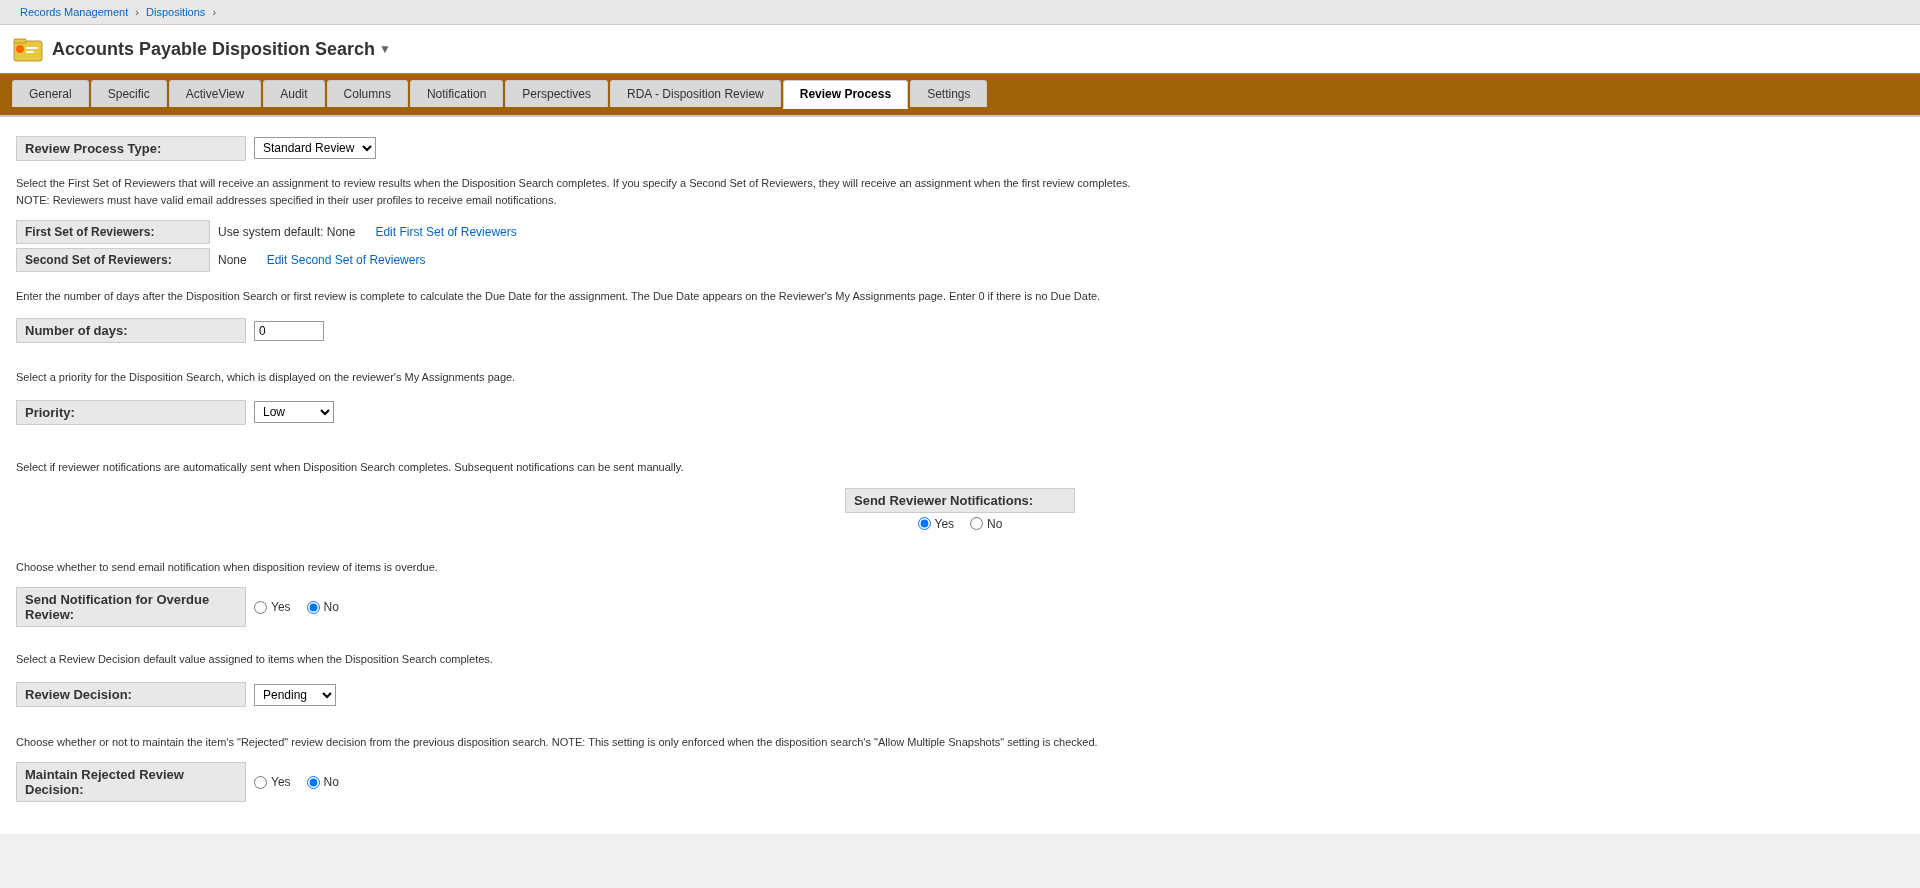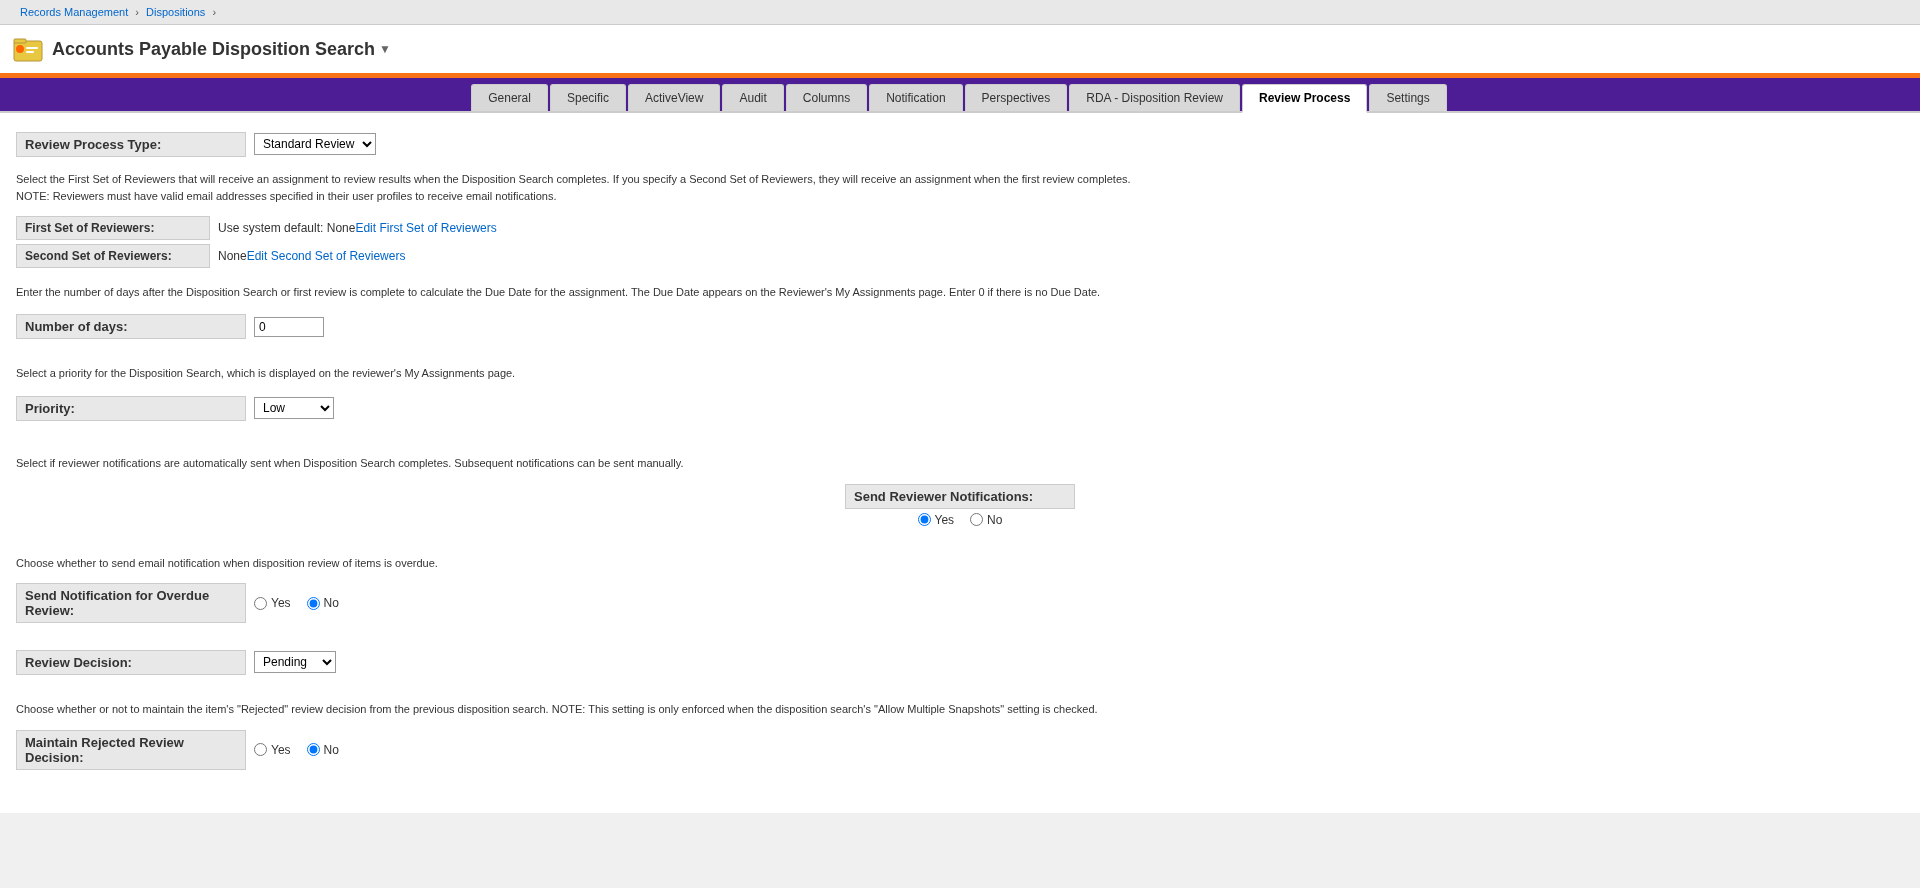--- a/index.html
+++ b/index.html
@@ -2,26 +2,26 @@
 <html><head>
   <meta charset="utf-8">
   <style>
     * { box-sizing: border-box; margin: 0; padding: 0; }
     body { font-family: Arial, sans-serif; font-size: 12px; background: #f0f0f0; color: #333; }
 
     .breadcrumb { padding: 6px 20px; font-size: 11px; color: #555; background: #e8e8e8; border-bottom: 1px solid #ccc; }
     .breadcrumb a { color: #0066cc; text-decoration: none; }
     .breadcrumb span { margin: 0 4px; }
 
-    .page-header { display: flex; align-items: center; padding: 8px 12px; background: #fff; border-bottom: 5px solid #f97316; }
+    .page-header { display: flex; align-items: center; padding: 8px 12px; background: #fff; border-bottom: 1px solid #f97316; }
     .page-icon { width: 32px; height: 32px; margin-right: 8px; }
     .page-title { font-size: 18px; font-weight: bold; color: #333; }
     .page-title-arrow { font-size: 12px; color: #666; margin-left: 4px; cursor: pointer; }
 
-    .tabs-bar { display: flex; background: #4c1d95; border-bottom: 2px solid #ccc; padding: 0 12px; padding-top: 6px; justify-content: center; }
+    .tabs-bar { display: flex; background: #a16207; border-bottom: 2px solid #ccc; padding: 8px 12px; padding-top: 6px; }
     .tab { padding: 6px 16px; border: 1px solid #ccc; border-bottom: none; background: #d8d8d8; cursor: pointer; font-size: 12px; color: #333; margin-right: 2px; border-radius: 3px 3px 0 0; }
     .tab.active { background: #fff; border-bottom: 2px solid #fff; font-weight: bold; color: #000; margin-bottom: -2px; }
 
     .content { background: #fff; padding: 16px; min-height: 700px; }
 
     .form-row { display: flex; align-items: center; margin-bottom: 12px; }
     .form-label { width: 230px; font-weight: bold; background: #e8e8e8; padding: 4px 8px; border: 1px solid #ccc; font-size: 13px; min-height: 24px; display: flex; align-items: center; }
     .form-value { padding: 4px 8px; font-size: 12px; }
 
     .info-text { font-size: 11px; color: #333; margin: 8px 0 12px 0; line-height: 1.5; }
@@ -29,21 +29,21 @@
     select { font-size: 12px; padding: 2px 4px; border: 1px solid #999; background: #fff; }
     input[type="text"], input[type="number"] { font-size: 12px; padding: 2px 4px; border: 1px solid #999; width: 70px; }
 
     .link { color: #0066cc; text-decoration: none; cursor: pointer; }
 
     .radio-group { display: flex; align-items: center; gap: 16px; }
     .radio-group label { display: flex; align-items: center; gap: 4px; font-size: 12px; cursor: pointer; }
 
     .reviewers-row { display: flex; align-items: center; }
     .reviewers-label { width: 194px; font-weight: bold; background: #e8e8e8; padding: 4px 8px; border: 1px solid #ccc; font-size: 12px; min-height: 24px; display: flex; align-items: center; }
-    .reviewers-value { padding: 4px 8px; font-size: 12px; display: flex; align-items: flex-start; gap: 0; }
+    .reviewers-value { padding: 4px 8px; font-size: 12px; display: flex; align-items: flex-start; gap: 20px; }
 
     .days-input { width: 70px; }
 
     .priority-select { width: 80px; }
   </style>
 </head>
 <body>
 
 <div class="breadcrumb">
   <a href="#">Records Management</a>
@@ -164,20 +164,21 @@
           <span>Yes</span>
         </label>
         <label>
           <input type="radio" name="overdue" value="no" checked="" style="">
           <span>No</span>
         </label>
       </div>
     </div>
   </div>
 
+  <div class="info-text">Select a Review Decision default value assigned to items when the Disposition Search completes.</div>
 
   <div class="form-row" style="margin-bottom:24px;">
     <div class="form-label">Review Decision:</div>
     <div class="form-value">
       <select>
         <option>Pending</option>
         <option>Approved</option>
         <option>Rejected</option>
       </select>
     </div>

